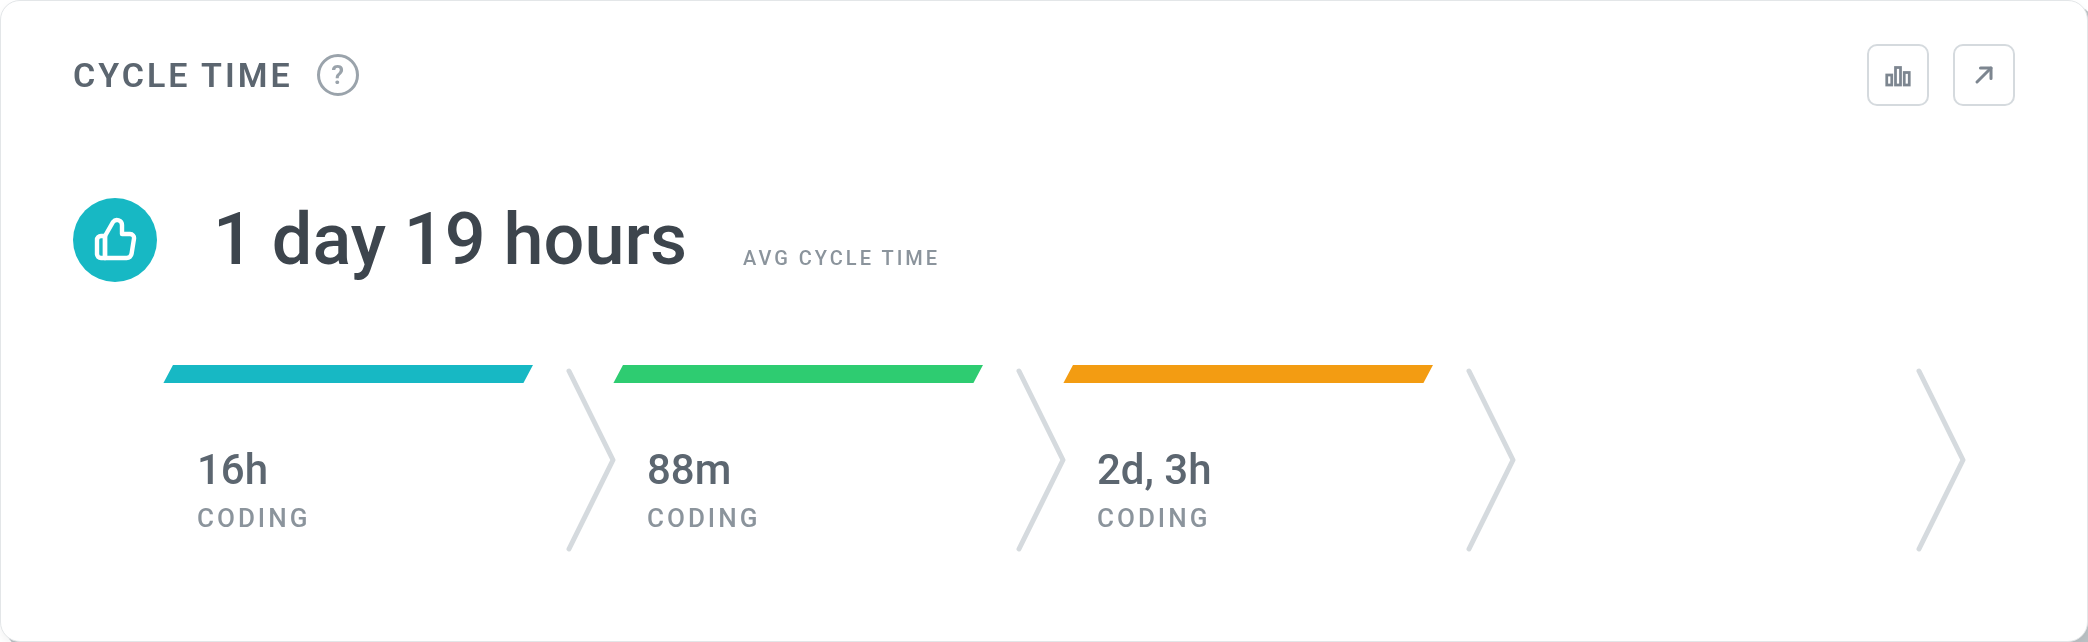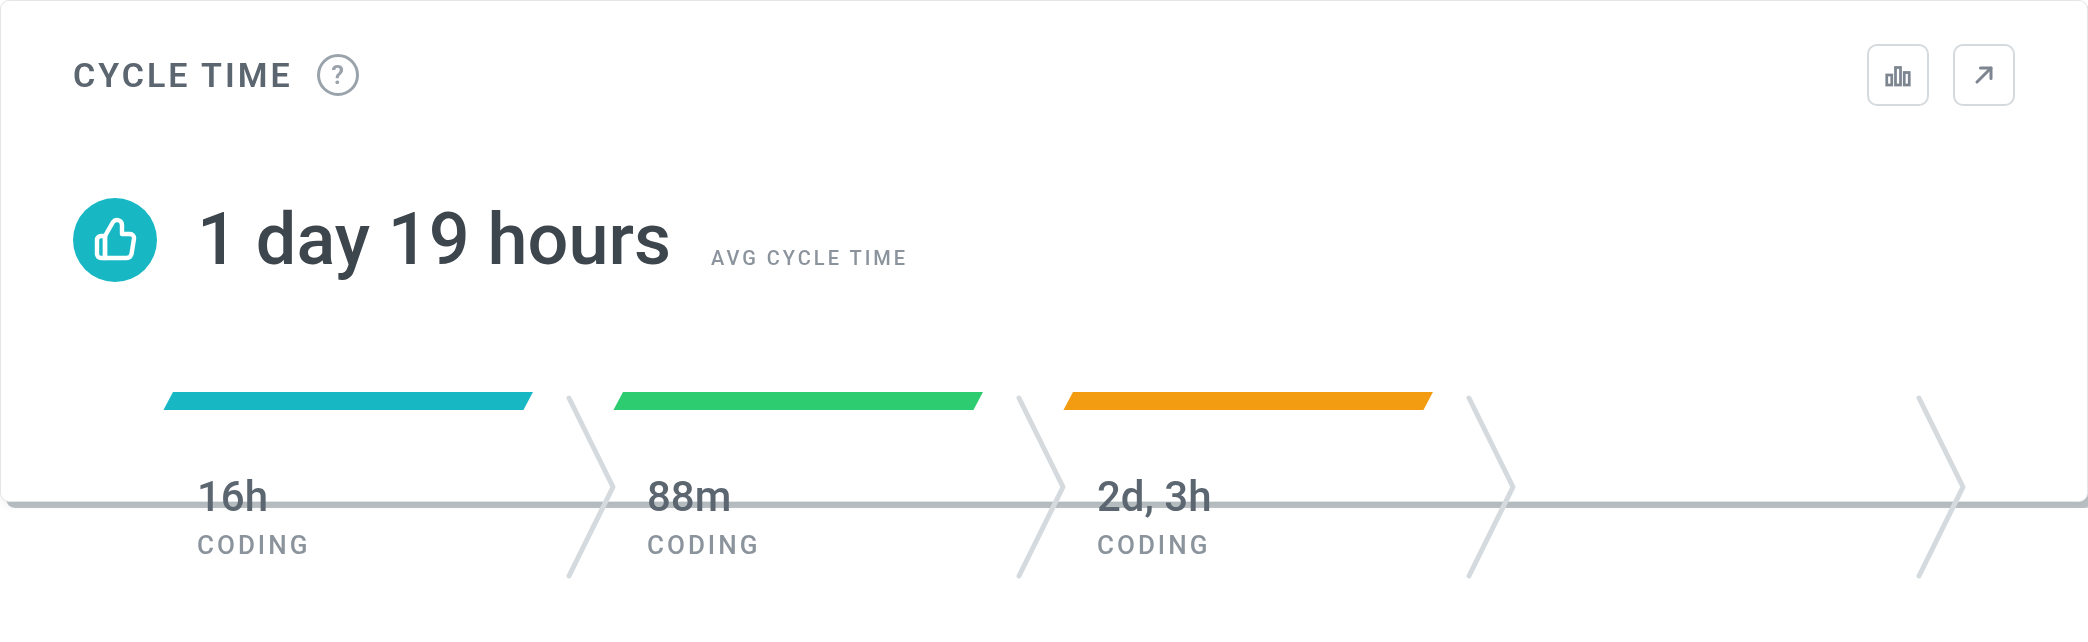--- a/index.html
+++ b/index.html
@@ -4,23 +4,23 @@
 <style>
   * { box-sizing: border-box; margin: 0; padding: 0; }
   html, body { width: 2088px; height: 642px; }
   body {
     font-family: -apple-system, BlinkMacSystemFont, "Segoe UI", Roboto, Helvetica, Arial, sans-serif;
     background: #fff;
   }
   .card {
     position: relative;
     width: 2088px;
-    height: 502px;
+    height: 642px;
     background: #ffffff;
-    border-radius: 9px;
+    border-radius: 20px;
     border: 1px solid #e3e6e8;
     box-shadow: 0 4px 8px rgba(0,0,0,0.05), 6px 6px 0 rgba(60,80,90,0.35);
     padding: 44px 72px 44px 72px;
   }
   .header {
     display: flex;
     align-items: center;
     justify-content: space-between;
     height: 60px;
   }
@@ -53,21 +53,21 @@
     border: 2px solid #d5dade;
     border-radius: 10px;
     background: #fff;
     display: flex; align-items: center; justify-content: center;
     color: #7d8690;
     cursor: pointer;
   }
   .summary-row {
     display: flex;
     align-items: center;
-    gap: 40px;
+    gap: 56px;
     margin-top: 92px;
   }
   .thumb-badge {
     width: 84px; height: 84px;
     background: #17b8c4;
     border-radius: 50%;
     display: flex; align-items: center; justify-content: center;
     color: #fff;
   }
   .summary-value {
@@ -79,21 +79,21 @@
     font-size: 20px;
     font-weight: 500;
     letter-spacing: 3px;
     color: #8b949c;
     align-self: flex-end;
     padding-bottom: 12px;
   }
 
   .stages {
     position: relative;
-    margin-top: 110px;
+    margin-top: 83px;
     margin-left: 100px;
     height: 220px;
     width: 1820px;
   }
   .stage {
     position: absolute;
     top: 0;
     height: 220px;
   }
   .stage-bar {

